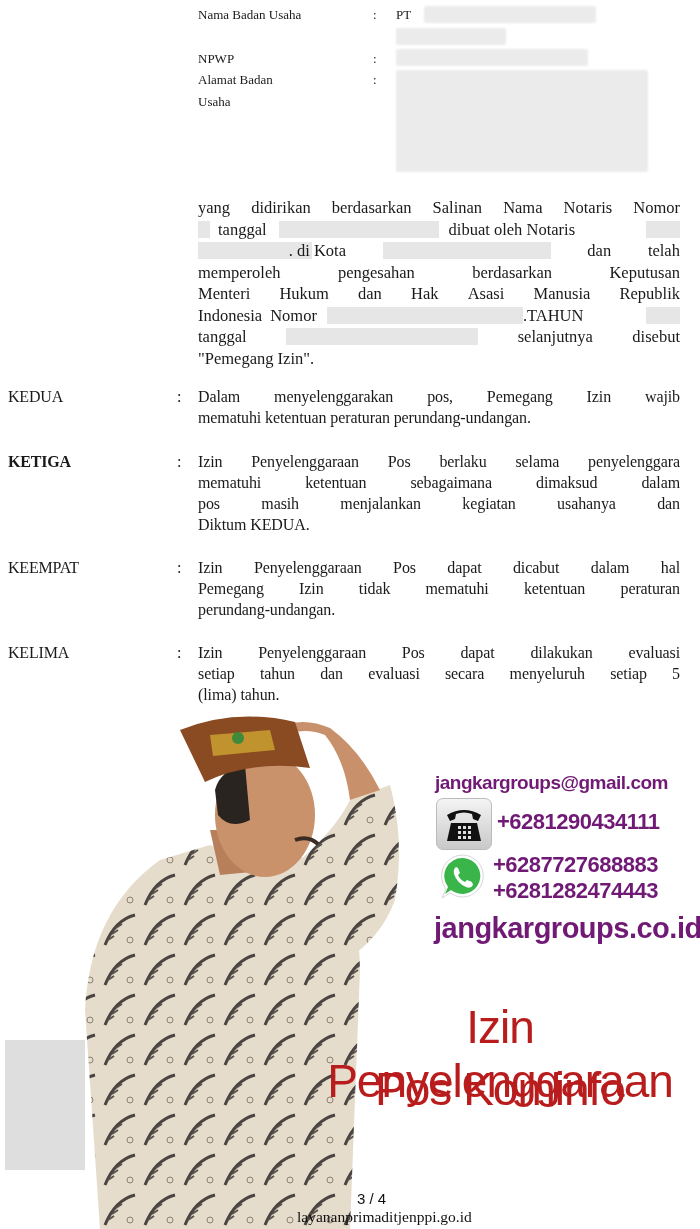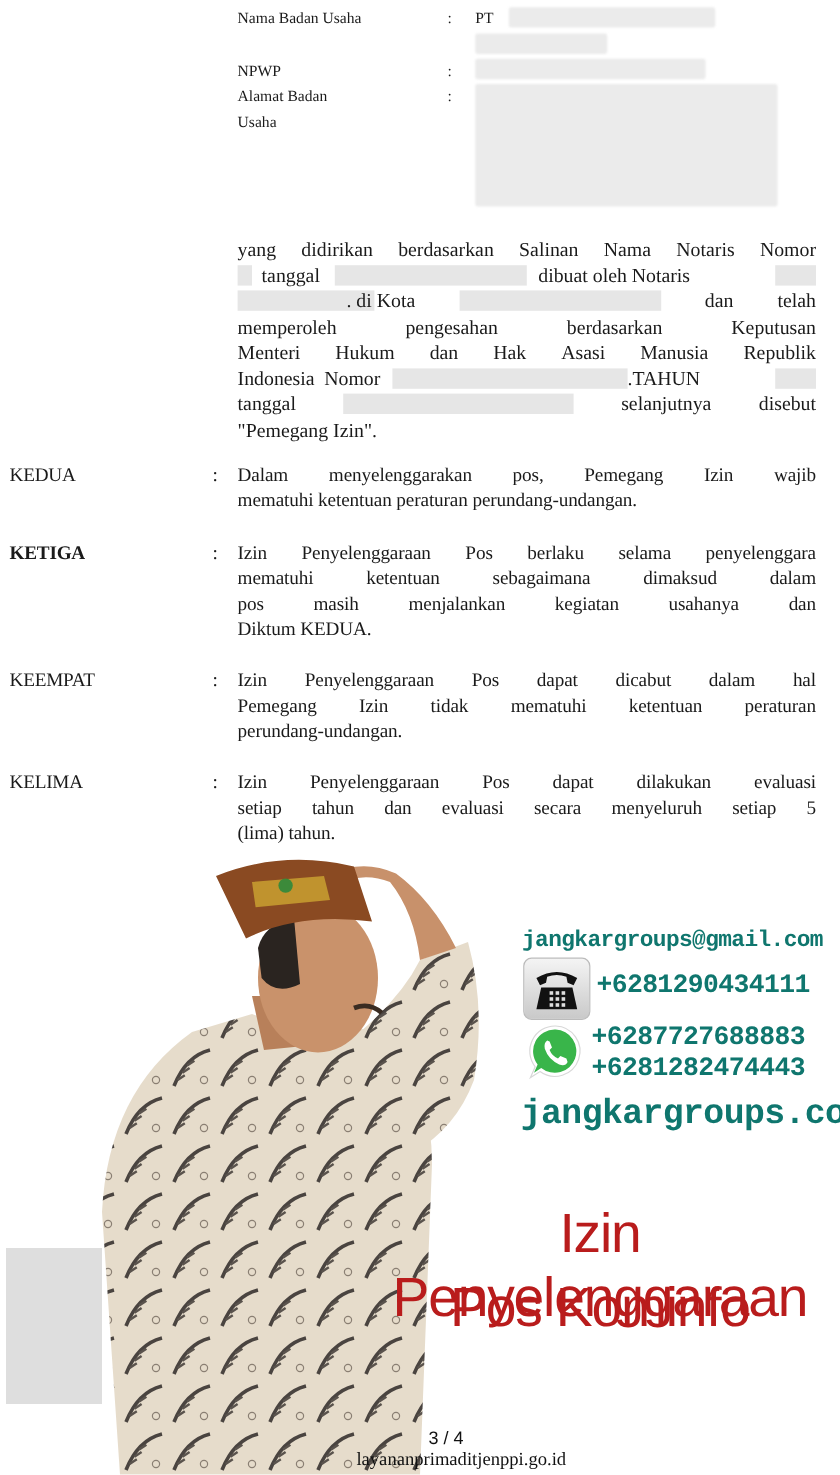--- a/index.html
+++ b/index.html
@@ -37,21 +37,21 @@
   .dk-text {
     position: absolute; left: 198px; width: 482px;
     font-family: "Liberation Serif", serif; font-size: 16px; line-height: 21px;
     text-align: justify; text-align-last: left; letter-spacing: -0.1px;
   }
   .dk-text .jl { display: block; text-align: justify; text-align-last: justify; }
   .dk-text .ll { display: block; text-align: left; }
 
   
   .promo {
-    position: absolute; color: #0f766e; font-family: Liberation Mono, monospace;
+    position: absolute; color: #701a75; font-family: Liberation Sans, sans-serif;
     font-weight: bold; letter-spacing: -0.5px; transform-origin: left top;
   }
   .title-red {
     position: absolute; color: #b91c1c; font-family: "Liberation Sans", sans-serif;
     font-weight: normal; text-align: center; letter-spacing: -1px;
   }
   .footer-num { position: absolute; font-family: "Liberation Sans", sans-serif; font-size: 15px; color: #111; }
   .footer-site { position: absolute; font-family: "Liberation Serif", serif; font-size: 15.5px; color: #111; }
 </style>
 </head>

